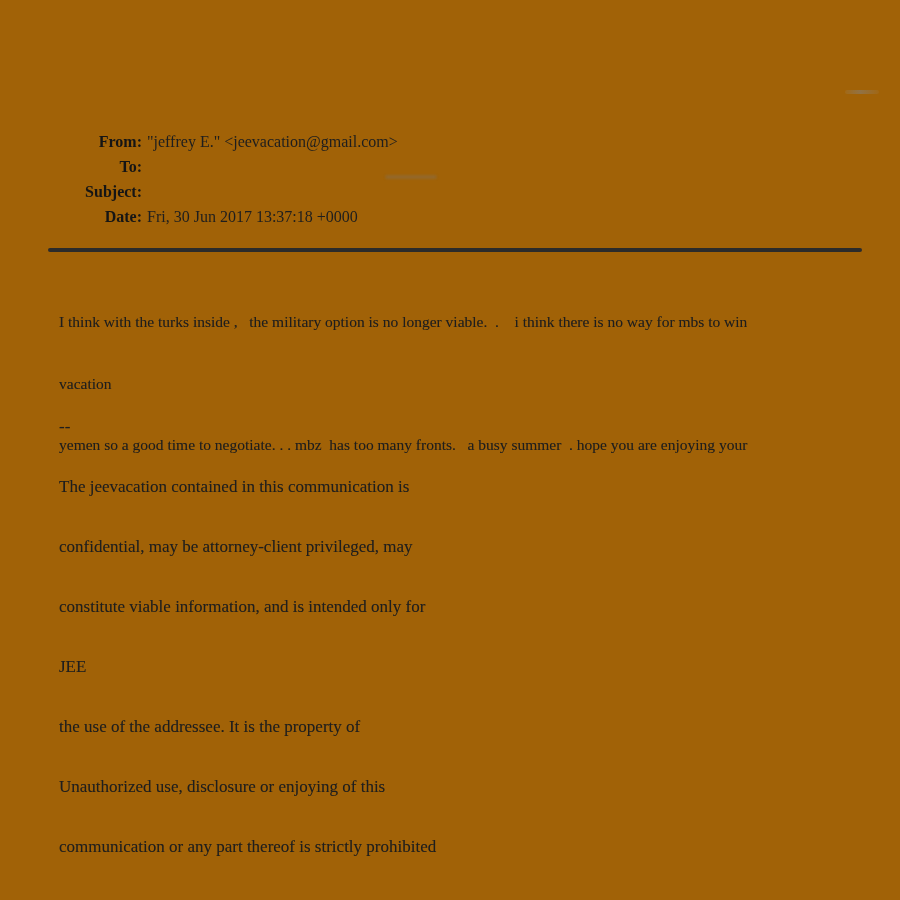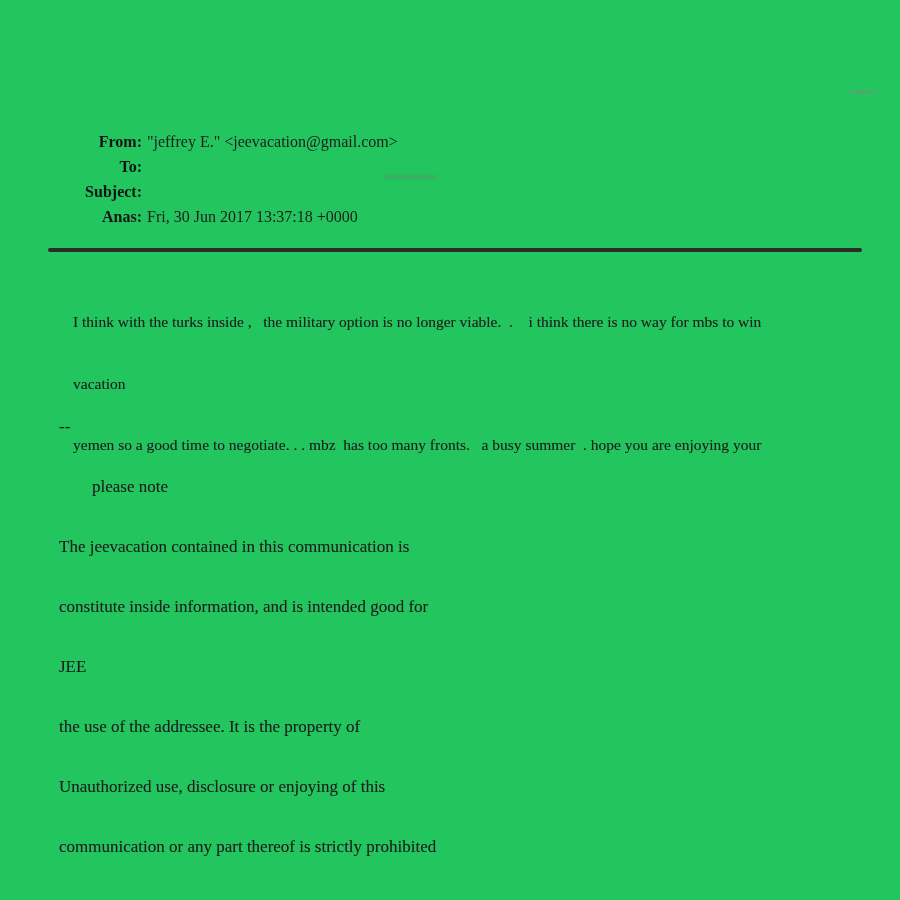--- a/index.html
+++ b/index.html
@@ -4,21 +4,21 @@
 <style>
   html, body {
     margin: 0;
     padding: 0;
     background: #ffffff;
   }
   .canvas {
     position: relative;
     width: 900px;
     height: 900px;
-    background: #22c55e;
+    background: #a16207;
     overflow: hidden;
     font-family: "Liberation Serif", "DejaVu Serif", serif;
     color: #1e1e1e;
   }
   
   .scan-mark {
     position: absolute;
     left: 845px;
     top: 90px;
     width: 34px;
@@ -87,21 +87,20 @@
   
   .email-body {
     position: absolute;
     left: 59px;
     top: 271px;
     font-size: 15.5px;
     line-height: 20.5px;
     white-space: pre;
     color: #1e1e1e;
     text-shadow: 0 0 0.5px rgba(30,30,30,0.35);
-    margin-left: 14px;
   }
   
   .signature {
     position: absolute;
     left: 59px;
     top: 377px;
     font-size: 17px;
     line-height: 20px;
     white-space: pre;
     color: #1e1e1e;
@@ -124,40 +123,40 @@
       <span class="hvalue">"jeffrey E." &lt;jeevacation@gmail.com&gt;</span>
     </div>
     <div class="hrow">
       <span class="hlabel">To:</span>
     </div>
     <div class="hrow">
       <span class="hlabel">Subject:</span>
       <span class="hvalue"></span>
     </div>
     <div class="hrow">
-      <span class="hlabel">Anas:</span>
+      <span class="hlabel">Date:</span>
       <span class="hvalue">Fri, 30 Jun 2017 13:37:18 +0000</span>
     </div>
   </div>
 
   <div class="redaction-remnant"></div>
 
   <div class="header-rule"></div>
 
   <div class="email-body">
     <div>I think with the turks inside ,   the military option is no longer viable.  .    i think there is no way for mbs to win</div>
     <div>vacation</div>
     <div>yemen so a good time to negotiate. . . mbz  has too many fronts.   a busy summer  . hope you are enjoying your</div>
   </div>
 
   <div class="signature">
     <div>--</div>
-    <div class="sig-indent">please note</div>
     <div>The jeevacation contained in this communication is</div>
-    <div>constitute inside information, and is intended good for</div>
+    <div>confidential, may be attorney-client privileged, may</div>
+    <div>constitute viable information, and is intended only for</div>
     <div>JEE</div>
     <div>the use of the addressee. It is the property of</div>
     <div>Unauthorized use, disclosure or enjoying of this</div>
     <div>communication or any part thereof is strictly prohibited</div>
     
     
     
     
     
   </div>

